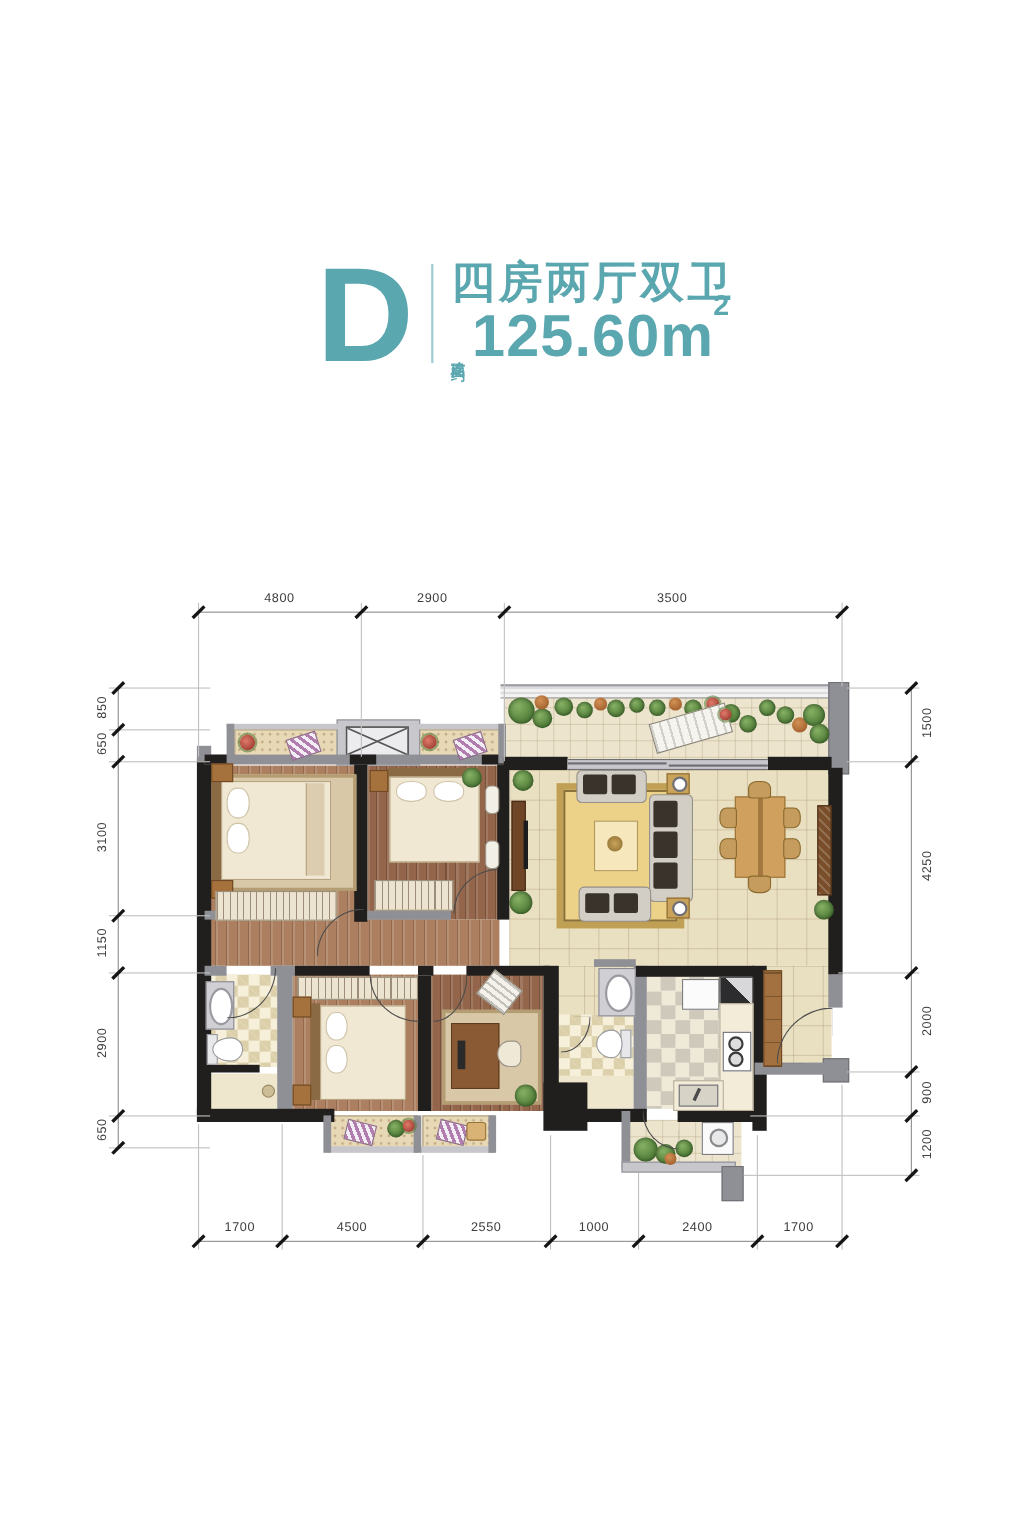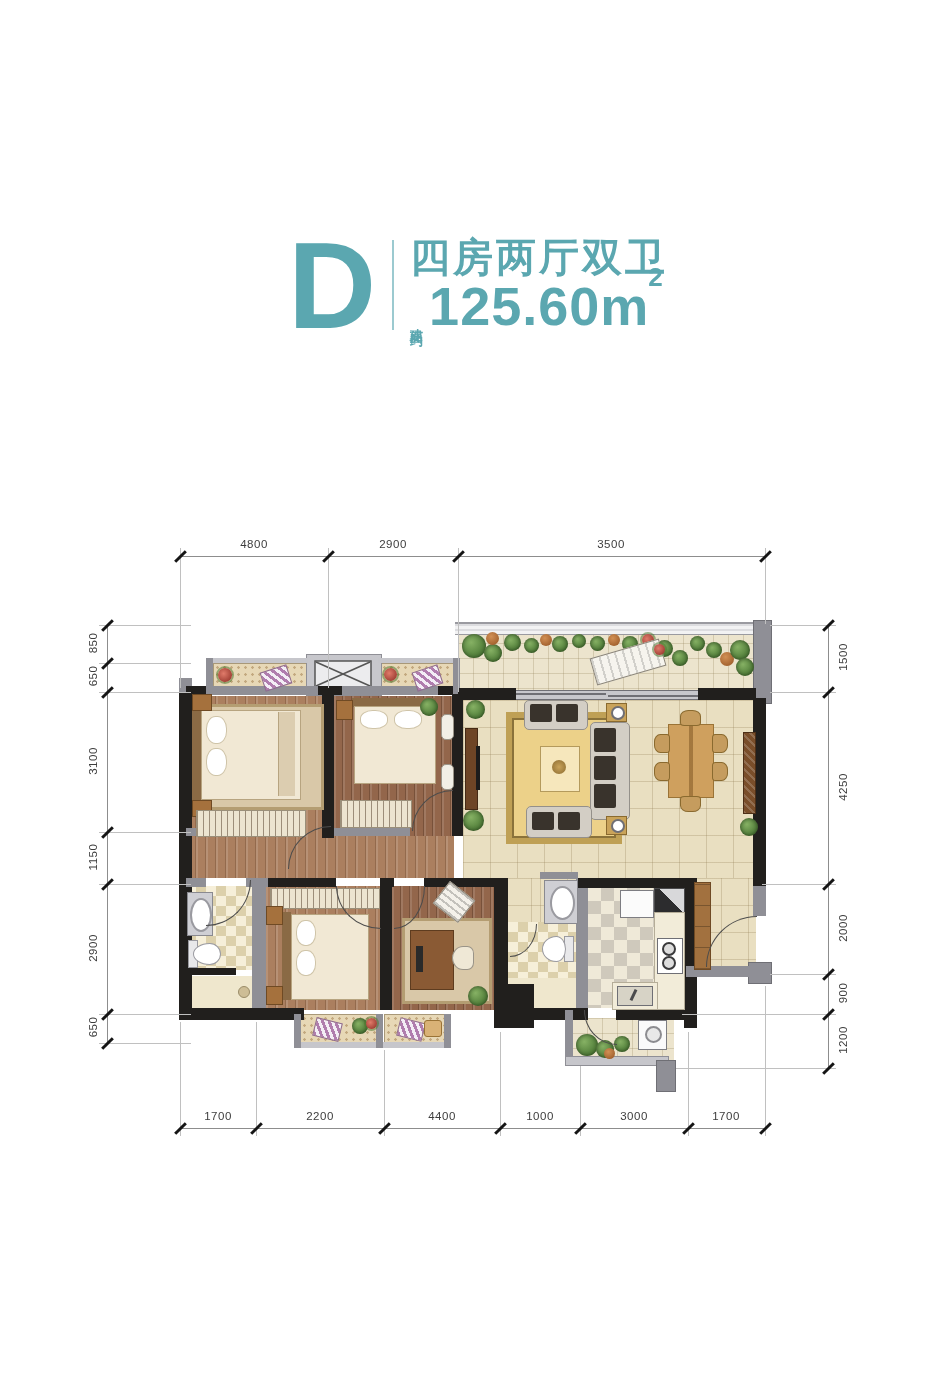--- a/index.html
+++ b/index.html
@@ -360,24 +360,24 @@
     <div class="ext" style="left:688px;top:1032px;width:1px;height:104px;"></div>
     <div class="ext" style="left:765px;top:986px;width:1px;height:150px;"></div>
     <div class="tick" style="left:173px;top:1127px;"></div>
     <div class="tick" style="left:249px;top:1127px;"></div>
     <div class="tick" style="left:377px;top:1127px;"></div>
     <div class="tick" style="left:493px;top:1127px;"></div>
     <div class="tick" style="left:573px;top:1127px;"></div>
     <div class="tick" style="left:681px;top:1127px;"></div>
     <div class="tick" style="left:758px;top:1127px;"></div>
     <span class="dlabel" style="left:183px;top:1110px;">1700</span>
-    <span class="dlabel" style="left:285px;top:1110px;">2200</span>
-    <span class="dlabel" style="left:407px;top:1110px;">4400</span>
+    <span class="dlabel" style="left:285px;top:1110px;">4500</span>
+    <span class="dlabel" style="left:407px;top:1110px;">2550</span>
     <span class="dlabel" style="left:505px;top:1110px;">1000</span>
-    <span class="dlabel" style="left:599px;top:1110px;">3000</span>
+    <span class="dlabel" style="left:599px;top:1110px;">2400</span>
     <span class="dlabel" style="left:691px;top:1110px;">1700</span>
 
     <div class="dimline" style="left:107px;top:625px;width:1px;height:418px;"></div>
     <div class="ext" style="left:99px;top:625px;width:92px;height:1px;"></div>
     <div class="ext" style="left:99px;top:663px;width:92px;height:1px;"></div>
     <div class="ext" style="left:99px;top:692px;width:92px;height:1px;"></div>
     <div class="ext" style="left:99px;top:832px;width:92px;height:1px;"></div>
     <div class="ext" style="left:99px;top:884px;width:92px;height:1px;"></div>
     <div class="ext" style="left:99px;top:1014px;width:92px;height:1px;"></div>
     <div class="ext" style="left:99px;top:1043px;width:92px;height:1px;"></div>

